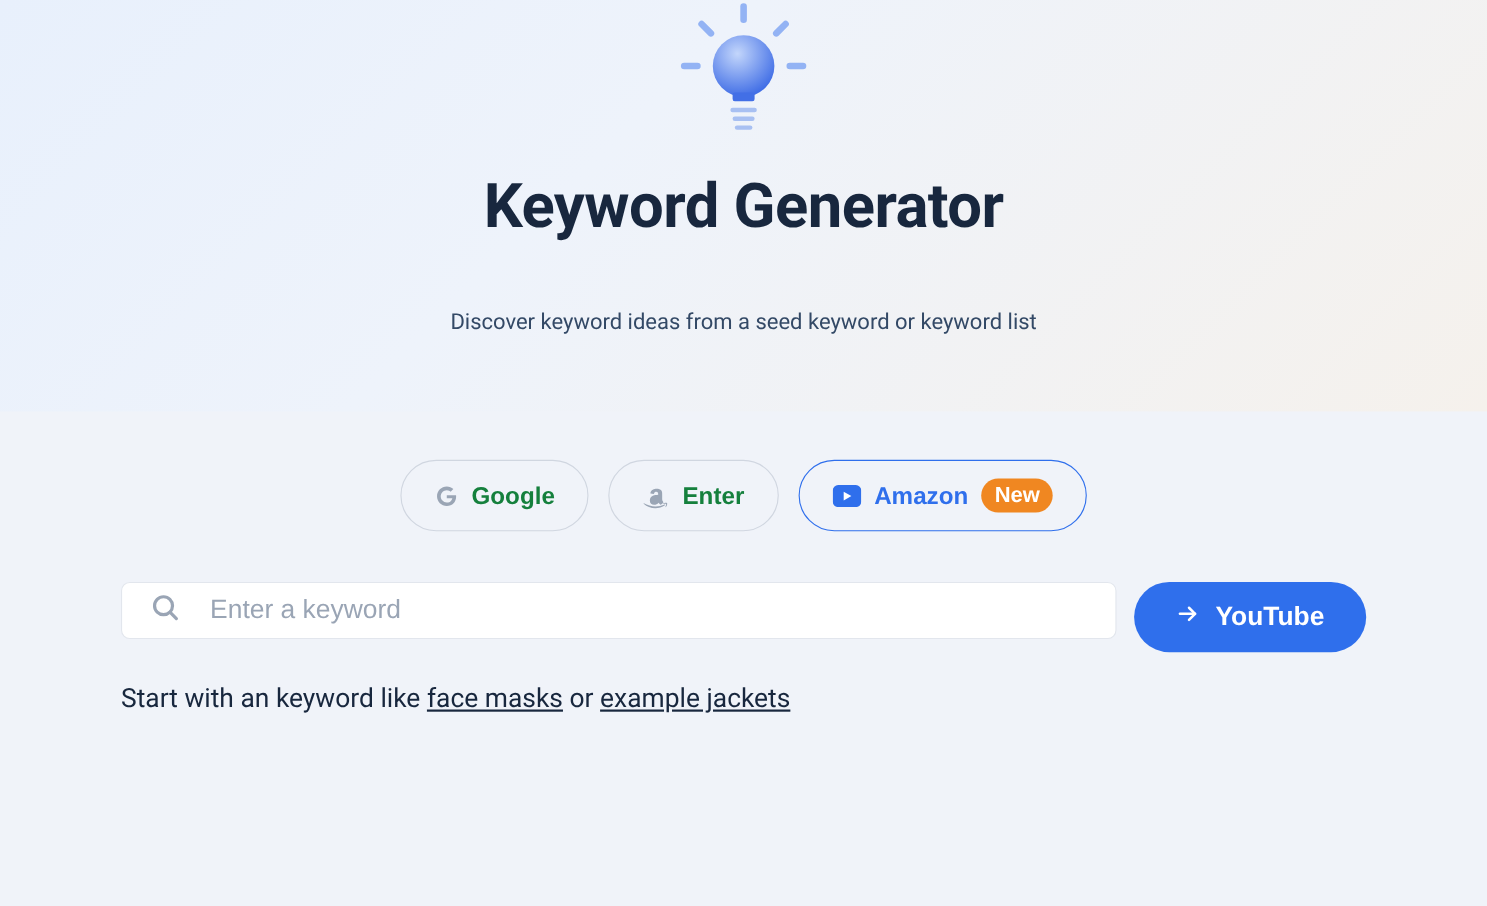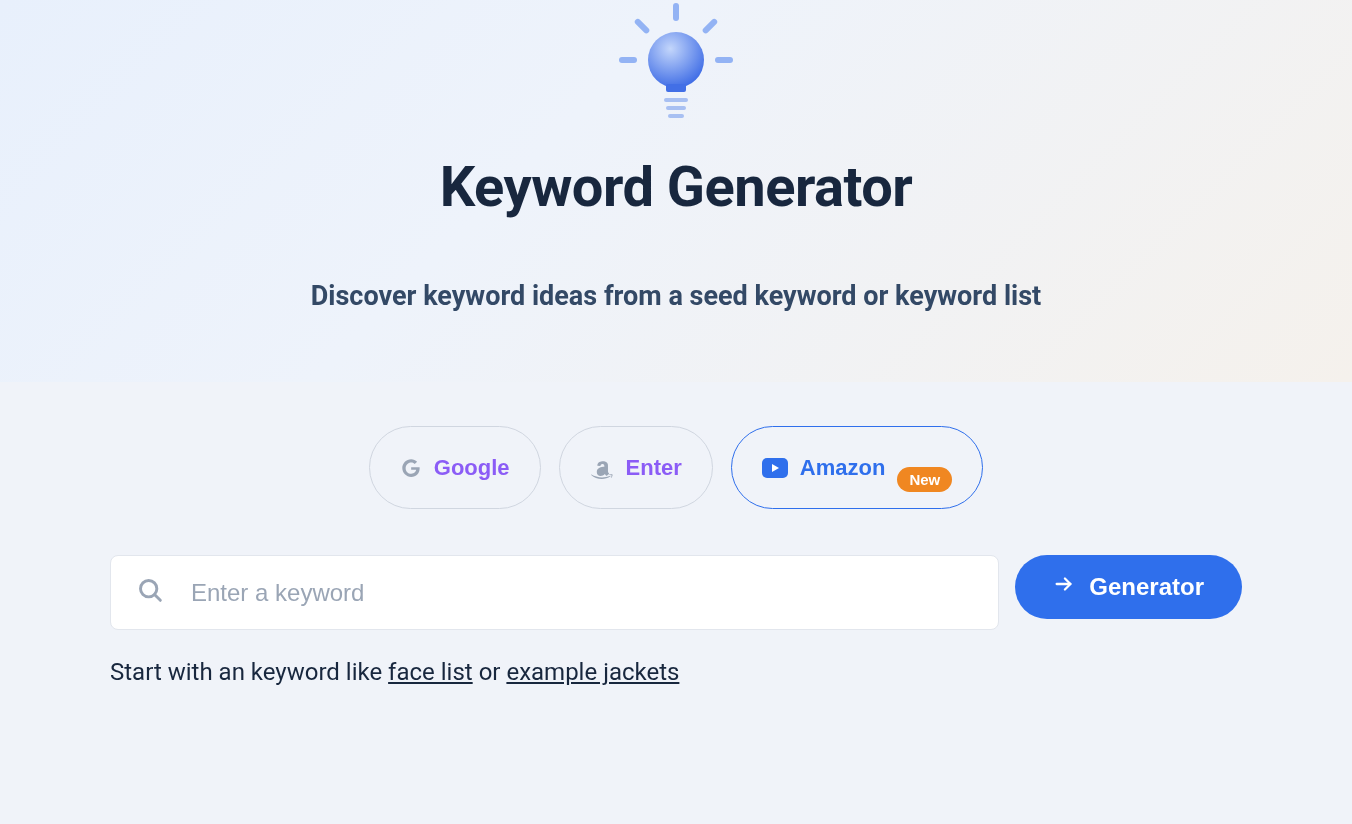--- a/index.html
+++ b/index.html
@@ -30,23 +30,23 @@
 
     .page-title {
       font-size: 56px;
       font-weight: 700;
       color: #18273e;
       margin-bottom: 60px;
       letter-spacing: -0.5px;
     }
 
     .subtitle {
-      font-size: 27px;
+      font-size: 20px;
       color: #334966;
-      font-weight: 700;
+      font-weight: 400;
     }
 
     .controls-section {
       padding: 44px 110px 0 110px;
       background: #f0f3f9;
     }
 
     .source-tabs {
       display: flex;
       justify-content: center;
@@ -57,60 +57,59 @@
     .source-tab {
       display: flex;
       align-items: center;
       gap: 12px;
       padding: 16px 30px;
       border: 1px solid #d0d6e0;
       border-radius: 999px;
       background: transparent;
       font-size: 22px;
       font-weight: 600;
-      color: #8b5cf6;
+      color: #15803d;
       cursor: pointer;
     }
 
     .source-tab.active {
       border-color: #2f6fec;
       color: #2f6fec;
     }
 
     .tab-icon {
       display: flex;
       align-items: center;
       justify-content: center;
     }
 
     .badge-new {
       background: #f08721;
       color: #fff;
-      font-size: 15px;
+      font-size: 20px;
       font-weight: 700;
       padding: 4px 12px;
       border-radius: 999px;
-      margin-top: 24px;
     }
 
     .search-row {
       display: flex;
       gap: 16px;
       margin-bottom: 28px;
     }
 
     .search-box {
       flex: 1;
       display: flex;
       align-items: center;
       background: #fff;
       border: 1px solid #e2e6ed;
       border-radius: 8px;
       padding: 0 26px;
-      height: 75px;
+      height: 52px;
     }
 
     .search-icon {
       color: #9aa5b5;
       margin-right: 26px;
       flex-shrink: 0;
     }
 
     .search-input {
       border: none;
@@ -231,20 +230,20 @@
       </span>
       <input type="text" class="search-input" placeholder="Enter a keyword" style="">
     </div>
     <button class="generate-btn">
       <span class="arrow-icon">
         <svg width="22" height="22" viewBox="0 0 24 24" fill="none" stroke="currentColor" stroke-width="2.5" stroke-linecap="round" stroke-linejoin="round">
           <line x1="4" y1="12" x2="19" y2="12"></line>
           <polyline points="13 6 19 12 13 18"></polyline>
         </svg>
       </span>
-      <span>Generator</span>
+      <span>YouTube</span>
     </button>
   </div>
 
   <p class="example-text">
-    <span>Start with an keyword like </span><a class="example-link">face list</a><span> or </span><a class="example-link">example jackets</a>
+    <span>Start with an keyword like </span><a class="example-link">face masks</a><span> or </span><a class="example-link">example jackets</a>
   </p>
 </div>
 
 </body></html>

